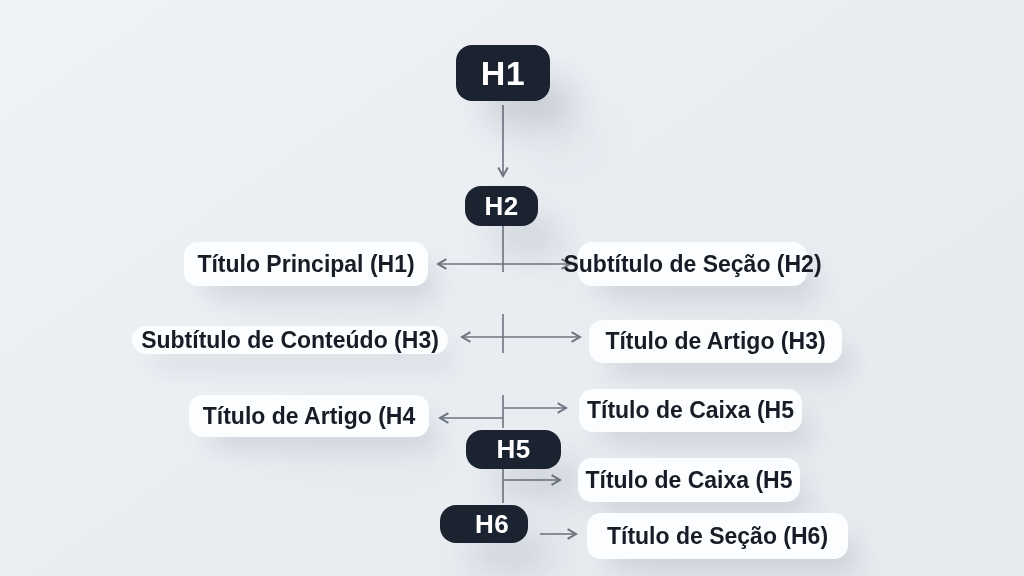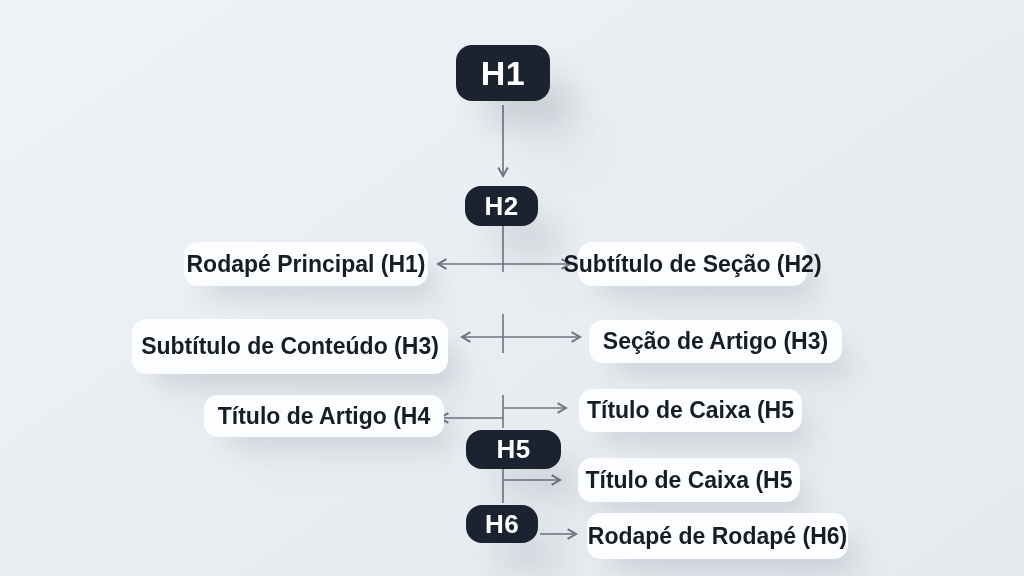--- a/index.html
+++ b/index.html
@@ -34,39 +34,39 @@
     font-size: 26px;
     letter-spacing: 0.5px;
     box-shadow: 26px 30px 34px -6px rgba(44,54,72,0.18),
                 60px 70px 60px -14px rgba(44,54,72,0.09);
   }
   .node-h1 { left: 456px; top: 45px; width: 94px; height: 56px; font-size: 34px; border-radius: 16px; }
   .node-h2 { left: 465px; top: 186px; width: 73px; height: 40px; }
   .node-h3 { left: 466px; top: 274px; width: 72px; height: 40px; }
   .node-h4 { left: 466px; top: 355px; width: 72px; height: 40px; }
   .node-h5 { left: 466px; top: 430px; width: 95px; height: 39px; }
-  .node-h6 { left: 466px; top: 505px; width: 72px; height: 38px; }
+  .node-h6 { left: 440px; top: 505px; width: 72px; height: 38px; padding-left: 16px; }
 
   .pill {
     position: absolute;
     background: #fcfdfe;
     color: #171c26;
     font-weight: 700;
     font-size: 23px;
     display: flex;
     align-items: center;
     justify-content: center;
     border-radius: 14px;
     white-space: nowrap;
     box-shadow: 14px 18px 26px -8px rgba(44,54,72,0.15),
                 34px 42px 48px -16px rgba(44,54,72,0.07);
   }
   .pill-l1 { left: 184px; top: 242px; width: 244px; height: 44px; }
-  .pill-l2 { left: 132px; top: 319px; width: 316px; height: 55px; text-align: center; }
-  .pill-l3 { left: 204px; top: 395px; width: 240px; height: 42px; }
+  .pill-l2 { left: 132px; top: 326px; width: 316px; height: 28px; text-align: center; }
+  .pill-l3 { left: 189px; top: 395px; width: 240px; height: 42px; }
   .pill-r1 { left: 578px; top: 242px; width: 229px; height: 44px; }
   .pill-r2 { left: 589px; top: 320px; width: 253px; height: 43px; }
   .pill-r3 { left: 579px; top: 389px; width: 223px; height: 43px; }
   .pill-r4 { left: 578px; top: 458px; width: 222px; height: 44px; }
   .pill-r5 { left: 587px; top: 513px; width: 261px; height: 46px; }
 </style>
 </head>
 <body>
 
 <div class="stage">
@@ -100,23 +100,23 @@
     <path d="M503 480 H560" marker-end="url(#arrow)"></path>
 
     <path d="M540 534 H576" marker-end="url(#arrow)"></path>
   </svg>
 
   <div class="node node-h1">H1</div>
   <div class="node node-h2">H2</div>
   <div class="node node-h5">H5</div>
   <div class="node node-h6">H6</div>
 
-  <div class="pill pill-l1">Rodapé Principal (H1)</div>
+  <div class="pill pill-l1">Título Principal (H1)</div>
   <div class="pill pill-l2">Subtítulo de Conteúdo (H3)</div>
   <div class="pill pill-l3">Título de Artigo (H4</div>
 
   <div class="pill pill-r1">Subtítulo de Seção (H2)</div>
-  <div class="pill pill-r2">Seção de Artigo (H3)</div>
+  <div class="pill pill-r2">Título de Artigo (H3)</div>
   <div class="pill pill-r3">Título de Caixa (H5</div>
   <div class="pill pill-r4">Título de Caixa (H5</div>
-  <div class="pill pill-r5">Rodapé de Rodapé (H6)</div>
+  <div class="pill pill-r5">Título de Seção (H6)</div>
 
 </div>
 
 </body></html>

